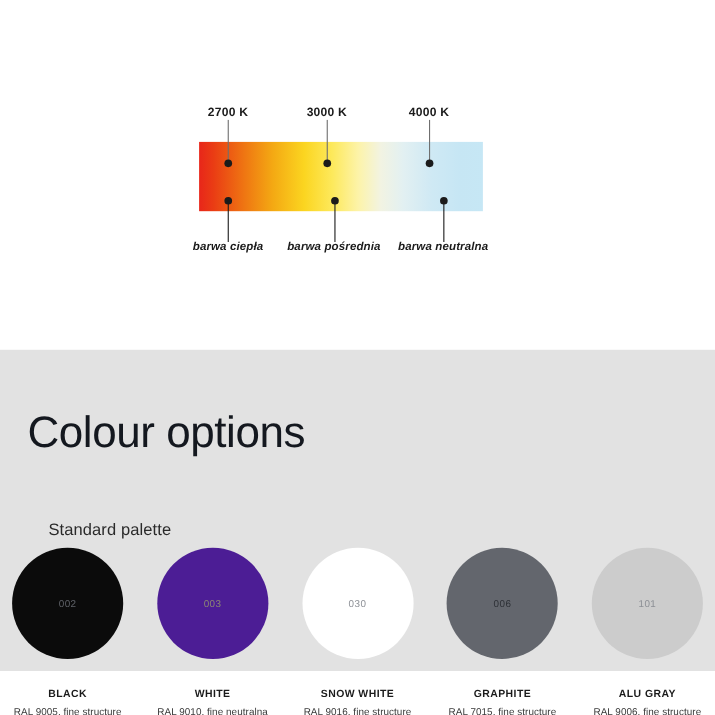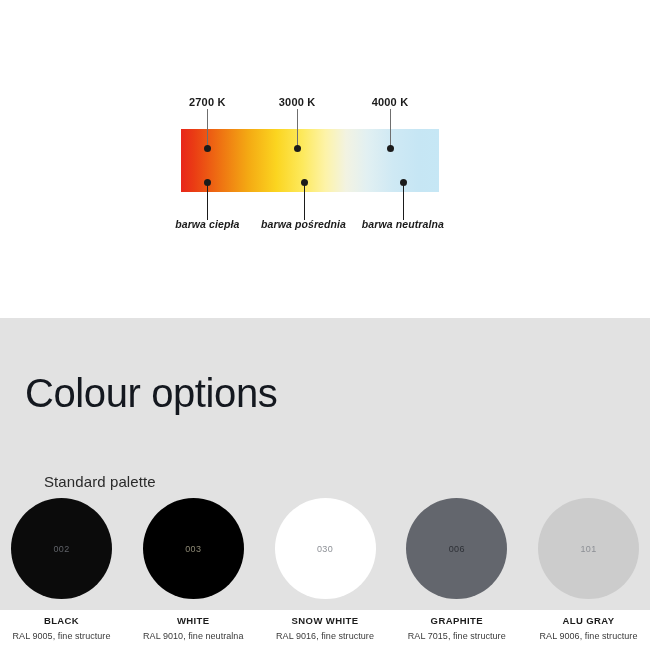--- a/index.html
+++ b/index.html
@@ -166,21 +166,21 @@
     justify-content: center;
     position: relative;
   }
 
   .swatch-code {
     font-size: 9px;
     letter-spacing: 0.4px;
   }
 
   .swatch-name {
-    margin-top: 16px;
+    margin-top: 27px;
     font-size: 9.5px;
     font-weight: bold;
     color: #1b1b1b;
     letter-spacing: 0.4px;
     text-align: center;
     white-space: nowrap;
   }
 
   .swatch-ral {
     margin-top: 5px;
@@ -232,21 +232,21 @@
 
   <div id="swatch-row">
       <div class="swatch">
         <div class="swatch-circle" style="background: rgb(11, 11, 11);">
           <span class="swatch-code" style="color: rgb(95, 98, 104);">002</span>
         </div>
         <div class="swatch-name">BLACK</div>
         <div class="swatch-ral">RAL 9005, fine structure</div>
       </div>
       <div class="swatch">
-        <div class="swatch-circle" style="background: #000000;">
+        <div class="swatch-circle" style="background: #4c1d95;">
           <span class="swatch-code" style="color: rgb(139, 135, 115);">003</span>
         </div>
         <div class="swatch-name">WHITE</div>
         <div class="swatch-ral">RAL 9010, fine neutralna</div>
       </div>
       <div class="swatch">
         <div class="swatch-circle" style="background: rgb(255, 255, 255);">
           <span class="swatch-code" style="color: rgb(141, 144, 150);">030</span>
         </div>
         <div class="swatch-name">SNOW WHITE</div>

